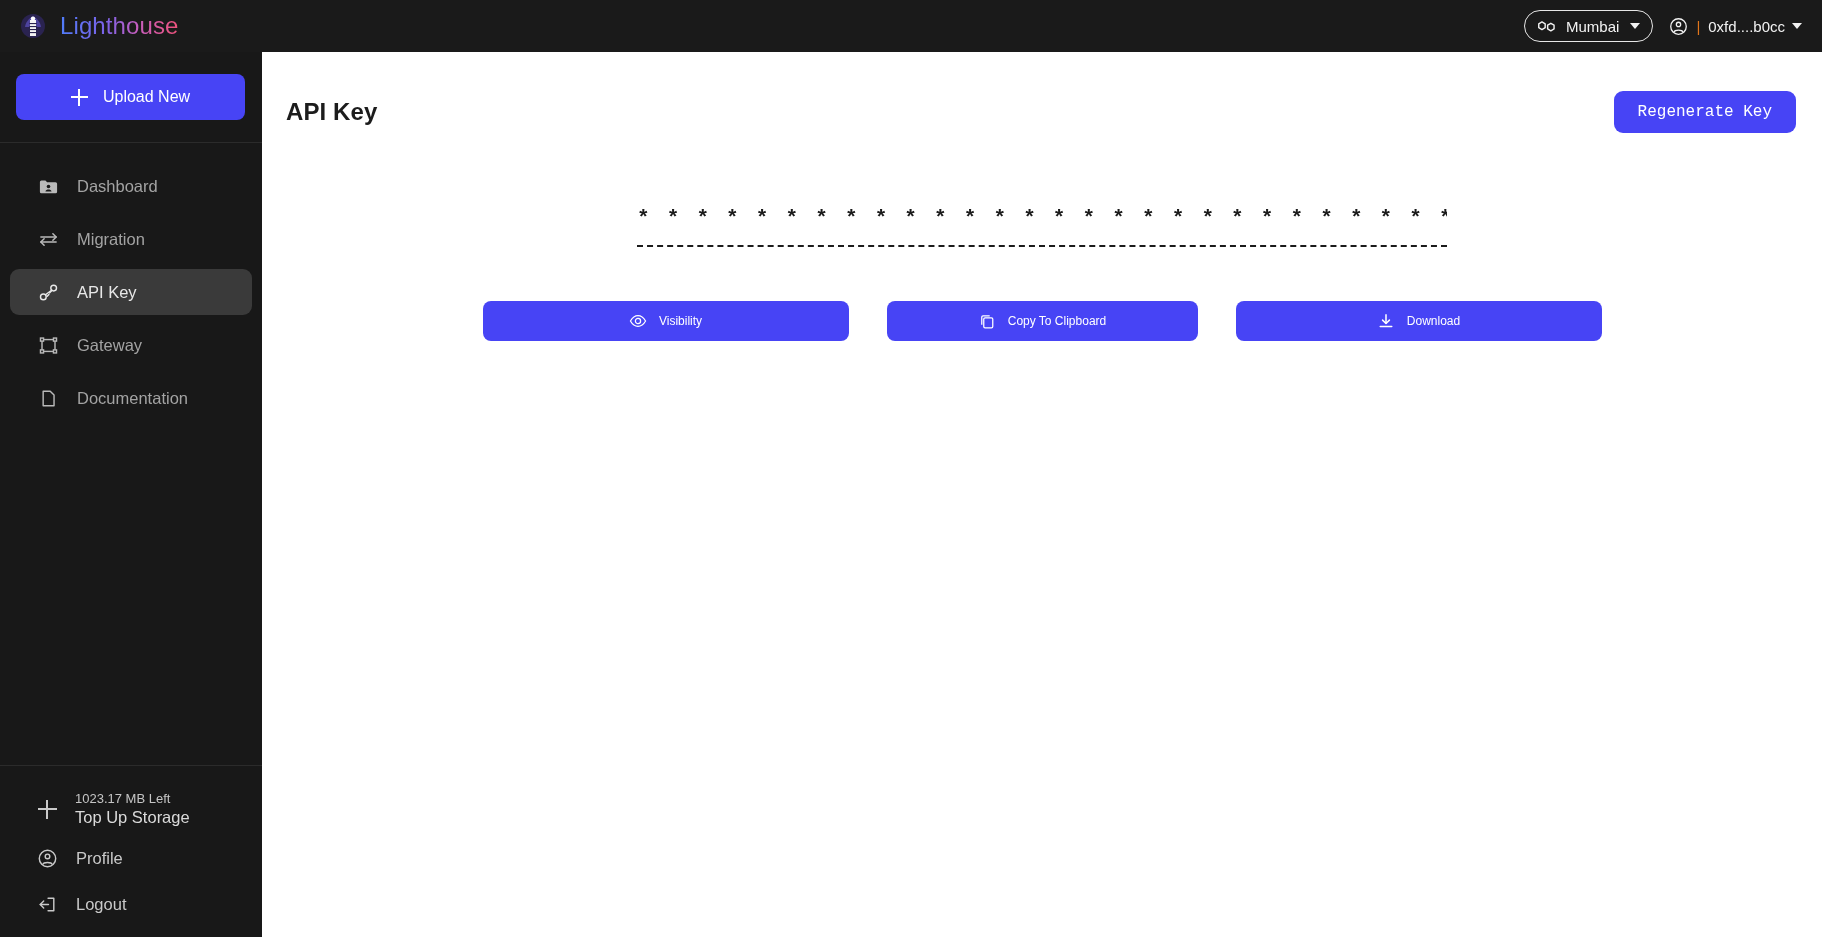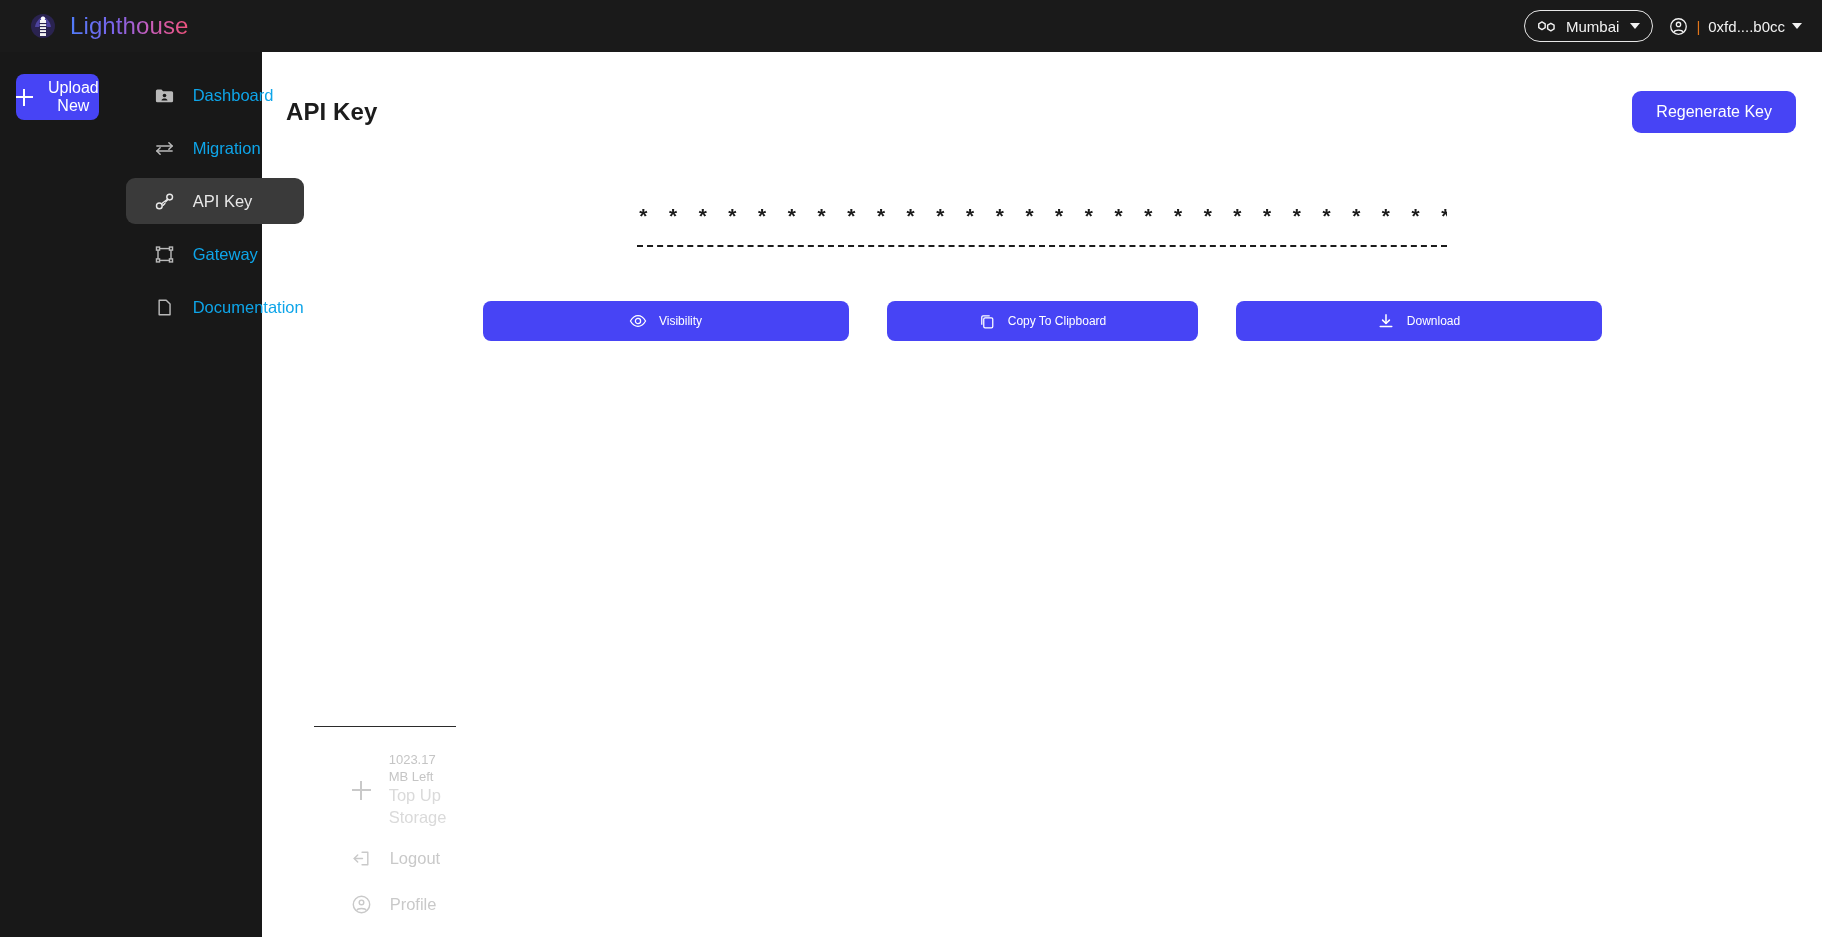--- a/index.html
+++ b/index.html
@@ -21,21 +21,21 @@
     background: #1a1a1a;
     display: flex;
     align-items: center;
     z-index: 5;
   }
 
   #brand {
     display: flex;
     align-items: center;
     gap: 14px;
-    padding-left: 30px;
+    padding-left: 20px;
     width: 262px;
   }
 
   #brand-logo {
     width: 26px;
     height: 26px;
     flex: 0 0 26px;
     display: block;
   }
 
@@ -98,21 +98,21 @@
   }
 
   
   #sidebar {
     position: absolute;
     top: 52px; left: 0;
     width: 262px;
     height: 885px;
     background: #181818;
     display: flex;
-    flex-direction: row;
+    flex-direction: column;
     z-index: 4;
   }
 
   #upload-wrap { padding: 22px 17px 22px 16px; }
 
   #upload-new {
     width: 100%;
     height: 46px;
     background: #4744f5;
     border: none;
@@ -149,21 +149,21 @@
   #nav { padding-top: 20px; }
 
   .nav-item {
     display: flex;
     align-items: center;
     gap: 18px;
     height: 46px;
     margin: 0 10px;
     padding-left: 28px;
     border-radius: 9px;
-    color: #0ea5e9;
+    color: #a3a3a3;
     font-size: 16.5px;
     cursor: pointer;
     white-space: nowrap;
   }
   .nav-item + .nav-item { margin-top: 7px; }
   .nav-item.active { background: #3a3a3a; color: #e8e8e8; }
   .nav-item .ico { width: 21px; height: 21px; flex: 0 0 21px; display: block; }
 
   #sidebar-bottom {
     margin-top: auto;
@@ -229,21 +229,21 @@
     letter-spacing: .1px;
   }
 
   #regenerate-key {
     margin-left: auto;
     background: #4744f5;
     border: none;
     border-radius: 9px;
     color: #ffffff;
     font-size: 16px;
-    font-family: Liberation Sans, sans-serif;
+    font-family: Liberation Mono, monospace;
     height: 42px;
     padding: 0 24px;
     cursor: pointer;
     white-space: nowrap;
   }
 
   #key-panel {
     padding-top: 70px;
     display: flex;
     flex-direction: column;
@@ -412,38 +412,38 @@
     <div class="side-divider"></div>
 
     <div id="storage-item" style="margin-top:18px;">
       <span class="plus-ico"></span>
       <span id="storage-text">
         <span id="storage-left">1023.17 MB Left</span>
         <span id="storage-action">Top Up Storage</span>
       </span>
     </div>
 
+    <div id="profile-item">
+      <svg class="ico" viewBox="0 0 22 22">
+        <circle cx="11" cy="11" r="8.6" fill="none" stroke="#c9c9c9" stroke-width="1.5"></circle>
+        <circle cx="11" cy="8.8" r="2.4" fill="none" stroke="#c9c9c9" stroke-width="1.5"></circle>
+        <path d="M6 17.2 C7 14.4 15 14.4 16 17.2" fill="none" stroke="#c9c9c9" stroke-width="1.5"></path>
+      </svg>
+      <span>Profile</span>
+    </div>
+
     <div id="logout-item">
       <svg class="ico" viewBox="0 0 22 22">
         <g stroke="#c9c9c9" stroke-width="1.5" fill="none" stroke-linecap="round" stroke-linejoin="round">
           <path d="M11.6 4.4 h6 v13.2 h-6"></path>
           <path d="M3.4 11 h8.6"></path>
           <path d="M7 7.4 L3.4 11 L7 14.6"></path>
         </g>
       </svg>
       <span>Logout</span>
-    </div>
-
-    <div id="profile-item">
-      <svg class="ico" viewBox="0 0 22 22">
-        <circle cx="11" cy="11" r="8.6" fill="none" stroke="#c9c9c9" stroke-width="1.5"></circle>
-        <circle cx="11" cy="8.8" r="2.4" fill="none" stroke="#c9c9c9" stroke-width="1.5"></circle>
-        <path d="M6 17.2 C7 14.4 15 14.4 16 17.2" fill="none" stroke="#c9c9c9" stroke-width="1.5"></path>
-      </svg>
-      <span>Profile</span>
     </div>
 
   </div>
 </div>
 
 <div id="main">
 
   <div id="page-head">
     <h1 id="page-title">API Key</h1>
     <button id="regenerate-key">Regenerate Key</button>

